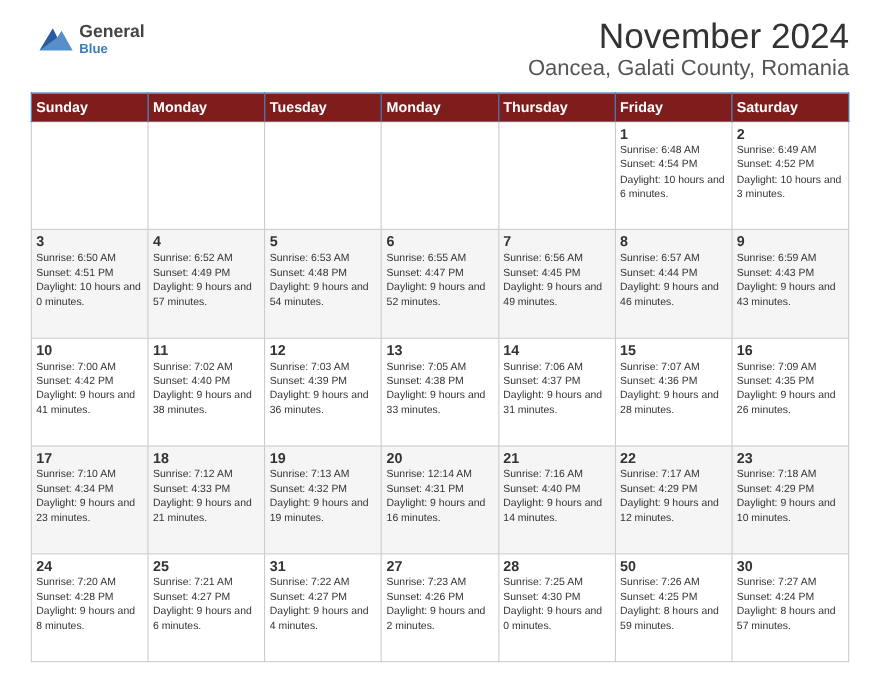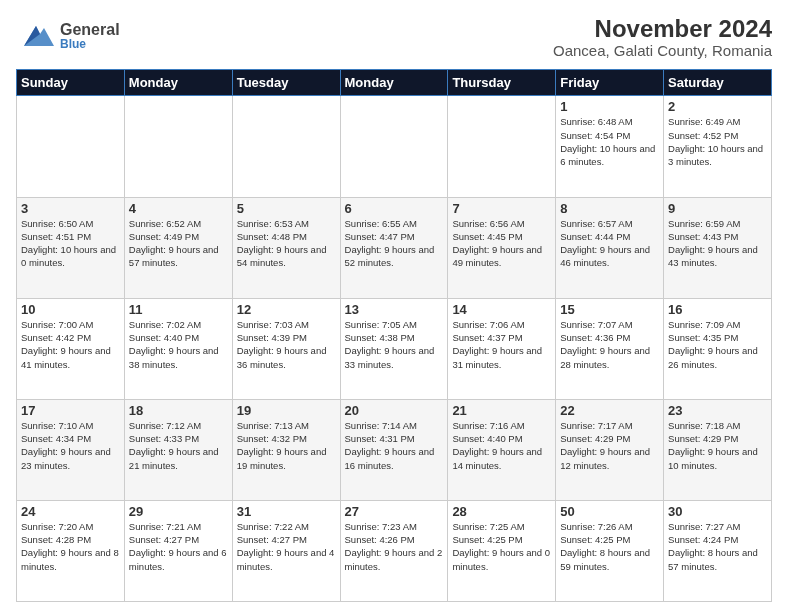--- a/index.html
+++ b/index.html
@@ -6,54 +6,54 @@
     body {
       font-family: Arial, sans-serif;
       background: #fff;
       width: 792px;
       height: 612px;
       overflow: hidden;
     }
     .page {
       width: 792px;
       height: 612px;
-      padding: 16px 20px 10px 16px;
+      padding: 16px 20px 10px 28px;
       display: flex;
       flex-direction: column;
     }
     .header {
       display: flex;
       align-items: flex-start;
       justify-content: space-between;
       margin-bottom: 10px;
     }
     .title-block {
       text-align: right;
     }
     .title-block h1 {
-      font-size: 24px;
-      font-weight: bold;
+      font-size: 32px;
+      font-weight: normal;
       color: #333;
       line-height: 1.1;
       margin-left: 21px;
     }
     .title-block h2 {
-      font-size: 15px;
+      font-size: 20px;
       font-weight: normal;
       color: #555;
     }
     .calendar {
       flex: 1;
       border: 1px solid #ccc;
       border-collapse: collapse;
       width: 100%;
       table-layout: fixed;
     }
     .calendar th {
-      background: #0f172a;
+      background: #7f1d1d;
       color: #fff;
       font-size: 13px;
       font-weight: bold;
       padding: 5px 4px;
       text-align: left;
       border: 1px solid #3a7bbf;
     }
     .calendar td {
       border: 1px solid #ccc;
       vertical-align: top;
@@ -263,21 +263,21 @@
 Daylight: 9 hours and 21 minutes.</div>
           </td>
           <td>
             <span class="day-num">19</span>
             <div class="day-info">Sunrise: 7:13 AM
 Sunset: 4:32 PM
 Daylight: 9 hours and 19 minutes.</div>
           </td>
           <td>
             <span class="day-num">20</span>
-            <div class="day-info">Sunrise: 7:14 AM
+            <div class="day-info">Sunrise: 12:14 AM
 Sunset: 4:31 PM
 Daylight: 9 hours and 16 minutes.</div>
           </td>
           <td>
             <span class="day-num">21</span>
             <div class="day-info">Sunrise: 7:16 AM
 Sunset: 4:40 PM
 Daylight: 9 hours and 14 minutes.</div>
           </td>
           <td>
@@ -294,41 +294,41 @@
           </td>
         </tr>
         <tr>
           <td>
             <span class="day-num">24</span>
             <div class="day-info">Sunrise: 7:20 AM
 Sunset: 4:28 PM
 Daylight: 9 hours and 8 minutes.</div>
           </td>
           <td>
-            <span class="day-num">29</span>
+            <span class="day-num">25</span>
             <div class="day-info">Sunrise: 7:21 AM
 Sunset: 4:27 PM
 Daylight: 9 hours and 6 minutes.</div>
           </td>
           <td>
             <span class="day-num">31</span>
             <div class="day-info">Sunrise: 7:22 AM
 Sunset: 4:27 PM
 Daylight: 9 hours and 4 minutes.</div>
           </td>
           <td>
             <span class="day-num">27</span>
             <div class="day-info">Sunrise: 7:23 AM
 Sunset: 4:26 PM
 Daylight: 9 hours and 2 minutes.</div>
           </td>
           <td>
             <span class="day-num">28</span>
             <div class="day-info">Sunrise: 7:25 AM
-Sunset: 4:25 PM
+Sunset: 4:30 PM
 Daylight: 9 hours and 0 minutes.</div>
           </td>
           <td>
             <span class="day-num">50</span>
             <div class="day-info">Sunrise: 7:26 AM
 Sunset: 4:25 PM
 Daylight: 8 hours and 59 minutes.</div>
           </td>
           <td>
             <span class="day-num">30</span>

